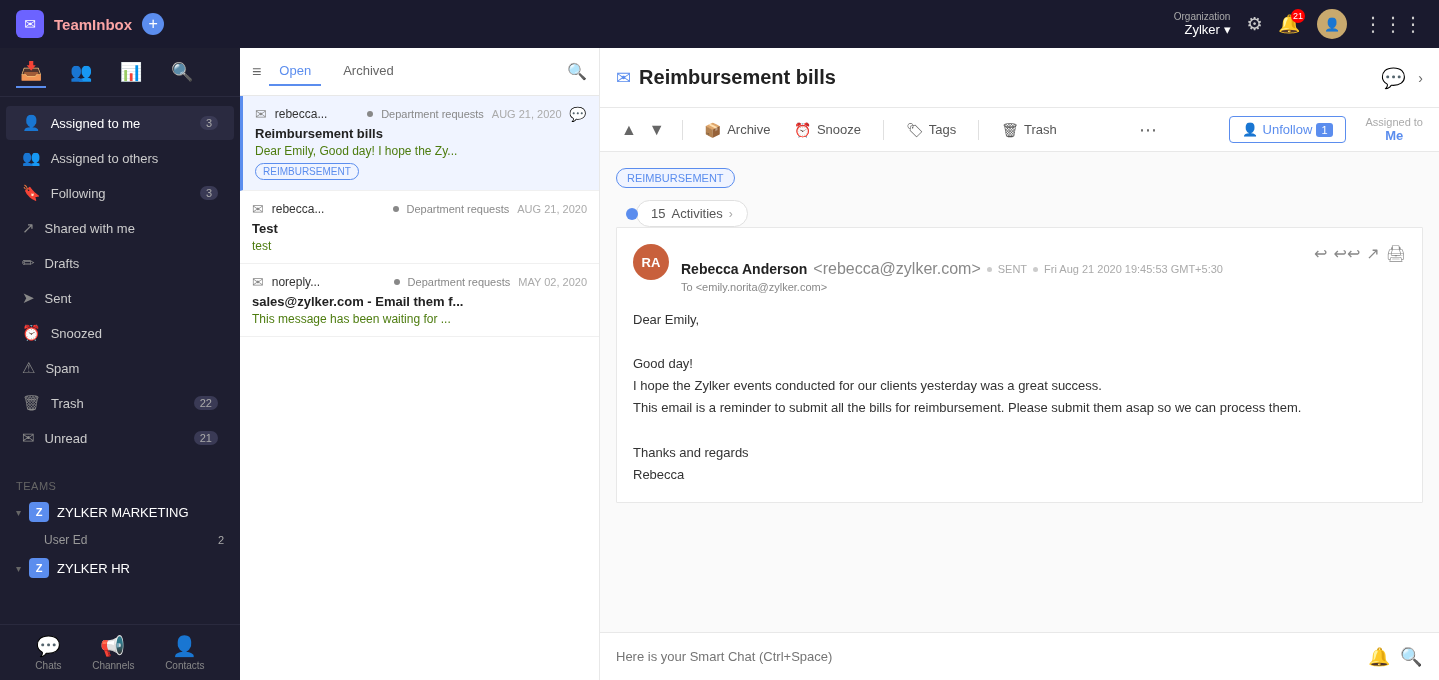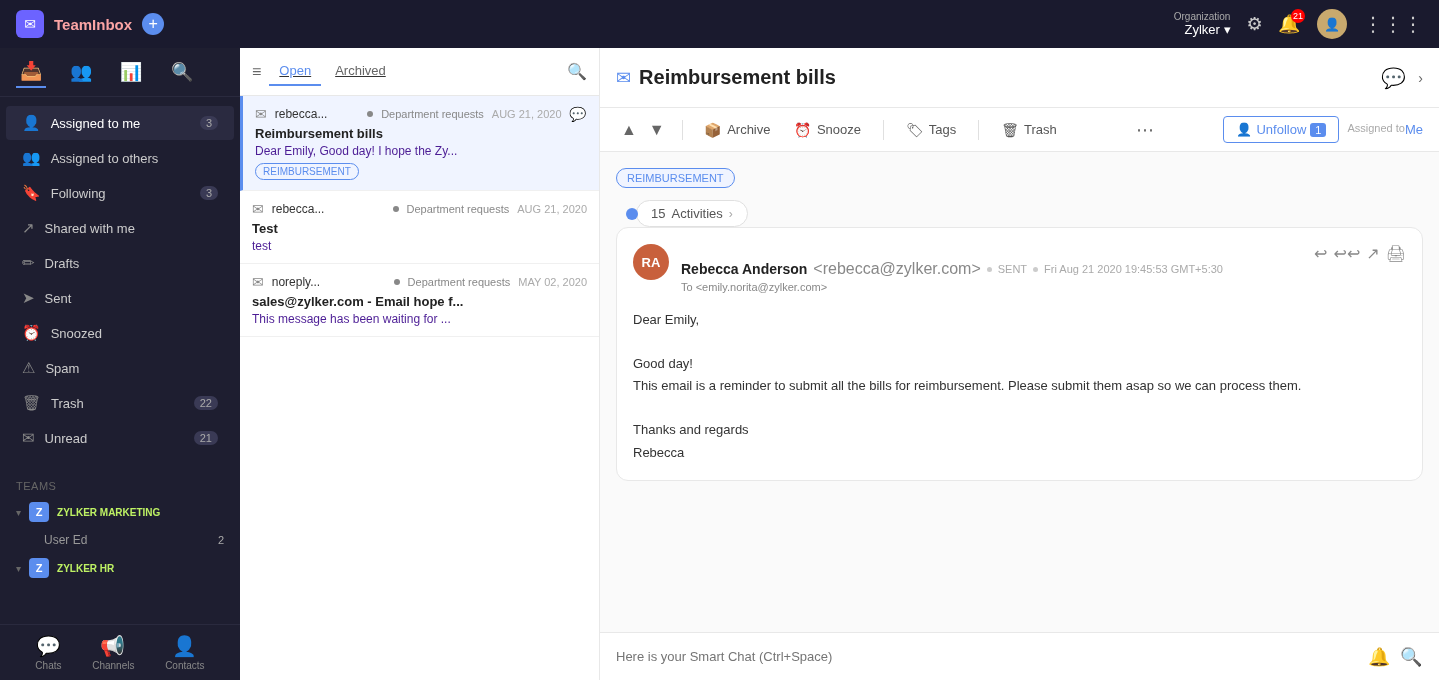--- a/index.html
+++ b/index.html
@@ -33,85 +33,85 @@
     .nav-item { display: flex; align-items: center; padding: 8px 16px; cursor: pointer; gap: 10px; border-radius: 4px; margin: 1px 6px; }
     .nav-item.active { background: #2a2a40; color: #fff; }
     .nav-item-icon { font-size: 15px; color: #888; }
     .nav-item-label { flex: 1; font-size: 13px; }
     .nav-item-count { font-size: 11px; background: #3a3a55; border-radius: 10px; padding: 1px 6px; color: #aaa; }
 
     .teams-section { padding: 8px 16px; }
     .teams-label { font-size: 11px; color: #666; text-transform: uppercase; letter-spacing: 0.5px; padding: 8px 0 4px; }
     .team-item { display: flex; align-items: center; gap: 8px; padding: 6px 0; cursor: pointer; }
     .team-avatar { width: 20px; height: 20px; border-radius: 4px; background: #5b8dee; display: flex; align-items: center; justify-content: center; font-size: 11px; color: #fff; font-weight: bold; }
-    .team-name { font-size: 10px; font-weight: 700; color: #bef264; flex: 1; }
+    .team-name { font-size: 13px; font-weight: 400; color: #ffffff; flex: 1; }
     .team-chevron { font-size: 10px; color: #666; }
     .sub-item { display: flex; align-items: center; gap: 8px; padding: 5px 0 5px 28px; cursor: pointer; }
     .sub-item-label { font-size: 12px; color: #999; flex: 1; }
     .sub-item-count { font-size: 11px; color: #aaa; }
 
     
     .bottom-bar { display: flex; align-items: center; justify-content: space-around; background: #1e1e30; border-top: 1px solid #2a2a3e; height: 56px; padding: 0 20px; flex-shrink: 0; }
     .bottom-btn { display: flex; flex-direction: column; align-items: center; gap: 2px; cursor: pointer; color: #888; font-size: 10px; }
     .bottom-btn-icon { font-size: 20px; }
 
     
     .middle-panel { width: 360px; background: #fff; border-right: 1px solid #e8e8e8; display: flex; flex-direction: column; flex-shrink: 0; }
     .middle-header { display: flex; align-items: center; padding: 0 12px; height: 48px; border-bottom: 1px solid #e8e8e8; gap: 8px; }
     .filter-icon { font-size: 16px; color: #666; cursor: pointer; }
-    .tab-bar { display: flex; gap: 4px; text-decoration: underline; }
+    .tab-bar { display: flex; gap: 12px; }
     .tab { padding: 6px 10px; cursor: pointer; font-size: 13px; color: #666; border-bottom: 2px solid transparent; }
     .tab.active { color: #5b8dee; border-bottom: 2px solid #5b8dee; font-weight: 500; }
     .search-btn { margin-left: auto; font-size: 16px; color: #666; cursor: pointer; }
 
     .email-list { flex: 1; overflow-y: auto; }
     .email-item { padding: 10px 12px; border-bottom: 1px solid #f0f0f0; cursor: pointer; }
     .email-item.active { background: #f0f4ff; border-left: 3px solid #5b8dee; }
     .email-item-header { display: flex; align-items: center; gap: 8px; margin-bottom: 4px; }
     .email-icon { font-size: 14px; color: #888; }
     .email-sender { font-size: 12px; font-weight: 500; color: #333; flex: 1; }
     .email-dept { font-size: 11px; color: #888; }
     .email-date { font-size: 11px; color: #aaa; }
     .email-chat-icon { font-size: 14px; color: #888; }
     .email-subject { font-size: 13px; font-weight: 600; color: #222; margin-bottom: 3px; }
-    .email-preview { font-size: 12px; color: #4c1d95; white-space: nowrap; overflow: hidden; text-overflow: ellipsis; }
+    .email-preview { font-size: 12px; color: #4d7c0f; white-space: nowrap; overflow: hidden; text-overflow: ellipsis; }
     .email-tag { display: inline-block; font-size: 10px; padding: 2px 7px; border-radius: 10px; border: 1px solid #5b8dee; color: #5b8dee; margin-top: 5px; }
 
     
     .right-panel { flex: 1; background: #fafafa; display: flex; flex-direction: column; overflow: hidden; }
     .right-header { display: flex; align-items: center; padding: 0 16px; height: 60px; background: #fff; border-bottom: 1px solid #e8e8e8; gap: 8px; }
     .envelope-icon { font-size: 18px; color: #5b8dee; }
     .email-title { font-size: 20px; font-weight: 600; color: #222; flex: 1; }
     .right-header-actions { display: flex; align-items: center; gap: 4px; }
     .chat-toggle-btn { font-size: 20px; color: #666; cursor: pointer; padding: 4px 8px; }
     .expand-btn { font-size: 14px; color: #666; cursor: pointer; }
 
     .toolbar { display: flex; align-items: center; padding: 8px 16px; background: #fff; border-bottom: 1px solid #e8e8e8; gap: 4px; }
     .nav-arrows { display: flex; gap: 2px; }
     .arrow-btn { font-size: 16px; color: #666; cursor: pointer; padding: 3px 5px; }
     .divider { width: 1px; height: 20px; background: #e0e0e0; margin: 0 8px; }
     .tool-btn { display: flex; align-items: center; gap: 5px; padding: 5px 10px; border-radius: 4px; cursor: pointer; color: #555; font-size: 13px; }
     .tool-btn-icon { font-size: 14px; }
     .more-btn { margin-left: auto; font-size: 18px; color: #666; cursor: pointer; }
     .unfollow-btn { display: flex; align-items: center; gap: 4px; border: 1px solid #5b8dee; border-radius: 4px; padding: 5px 12px; cursor: pointer; color: #5b8dee; font-size: 13px; margin-left: auto; }
     .unfollow-count { background: #5b8dee; color: #fff; border-radius: 3px; padding: 1px 5px; font-size: 11px; }
-    .assigned-badge { display: flex; flex-direction: row; align-items: flex-start; font-size: 11px; color: #666; margin-left: 4px; }
+    .assigned-badge { display: flex; flex-direction: column; align-items: center; font-size: 11px; color: #666; margin-left: 16px; }
     .assigned-to-label { color: #aaa; }
-    .assigned-to-name { font-weight: 400; color: #5b8dee; font-size: 13px; }
+    .assigned-to-name { font-weight: 700; color: #5b8dee; font-size: 13px; }
 
     .email-content-area { flex: 1; overflow-y: auto; padding: 16px; }
 
     .tag-row { margin-bottom: 12px; }
     .content-tag { display: inline-block; font-size: 11px; padding: 3px 10px; border-radius: 10px; border: 1px solid #5b8dee; color: #5b8dee; background: #f0f4ff; }
 
     .activities-bar { display: flex; align-items: center; margin-bottom: 0; position: relative; }
     .activities-btn { display: flex; align-items: center; gap: 6px; border: 1px solid #e0e0e0; border-radius: 20px; padding: 5px 14px; cursor: pointer; background: #fff; font-size: 13px; color: #555; }
     .activities-chevron { font-size: 12px; color: #aaa; }
 
-    .email-message-card { background: #fff; border: 1px solid #e8e8e8; border-radius: 12px; padding: 16px; }
+    .email-message-card { background: #fff; border: 1px solid #e8e8e8; border-radius: 1px; padding: 16px; }
     .message-header { display: flex; align-items: flex-start; gap: 12px; margin-bottom: 16px; }
     .msg-avatar { width: 36px; height: 36px; border-radius: 50%; background: #c8603c; display: flex; align-items: center; justify-content: center; font-size: 13px; color: #fff; font-weight: bold; flex-shrink: 0; }
     .msg-meta { flex: 1; margin-top: 16px; }
     .msg-sender-name { font-size: 14px; font-weight: 600; color: #222; }
     .msg-sender-email { font-size: 16px; color: #888; }
     .msg-status { font-size: 11px; color: #aaa; }
     .msg-date { font-size: 11px; color: #aaa; }
     .msg-to { font-size: 11px; color: #888; margin-top: 3px; }
     .msg-actions { display: flex; gap: 6px; }
     .msg-action-btn { font-size: 16px; color: #888; cursor: pointer; }
@@ -283,21 +283,21 @@
       </div>
 
       <div class="email-item">
         <div class="email-item-header">
           <span class="email-icon">✉</span>
           <span class="email-sender">noreply...</span>
           <span style="width:6px;height:6px;border-radius:50%;background:#888;display:inline-block;"></span>
           <span class="email-dept">Department requests</span>
           <span class="email-date">MAY 02, 2020</span>
         </div>
-        <div class="email-subject">sales@zylker.com - Email hope f...</div>
+        <div class="email-subject">sales@zylker.com - Email them f...</div>
         <div class="email-preview">This message has been waiting for ...</div>
       </div>
 
     </div>
   </div>
 
   <div class="right-panel">
 
     <div class="right-header">
       <span class="envelope-icon">✉</span>
@@ -379,20 +379,21 @@
             <span class="msg-action-btn">↩</span>
             <span class="msg-action-btn">↩↩</span>
             <span class="msg-action-btn">↗</span>
             <span class="msg-action-btn">🖨</span>
           </div>
         </div>
         <div class="msg-body">
           <p>Dear Emily,</p>
           <br>
           <p>Good day!</p>
+          <p>I hope the Zylker events conducted for our clients yesterday was a great success.</p>
           <p>This email is a reminder to submit all the bills for reimbursement. Please submit them asap so we can process them.</p>
           <br>
           <p>Thanks and regards</p>
           <p>Rebecca</p>
         </div>
       </div>
     </div>
 
     <div class="smart-chat-bar">
       <input class="smart-chat-input" type="text" placeholder="Here is your Smart Chat (Ctrl+Space)" style="">

